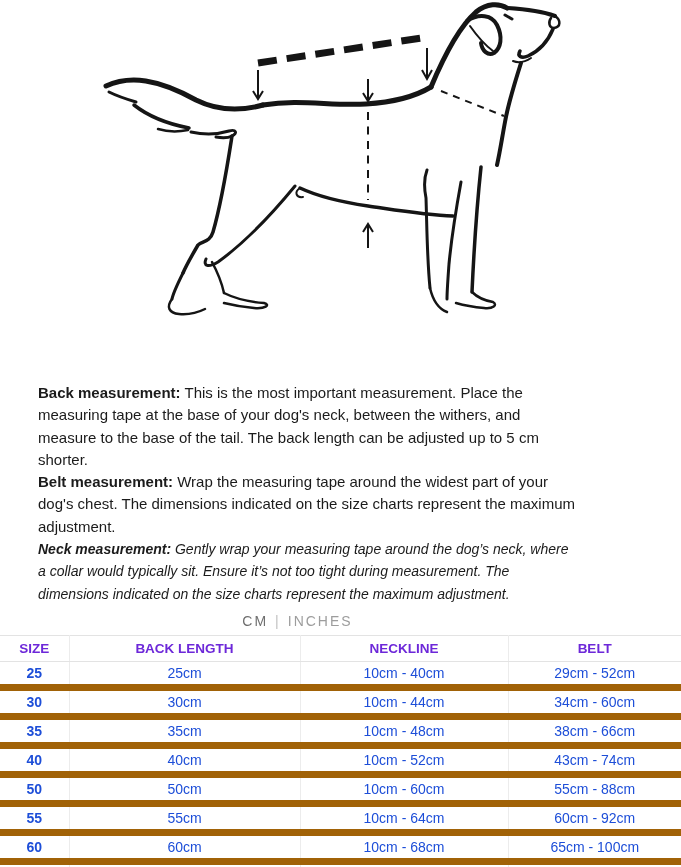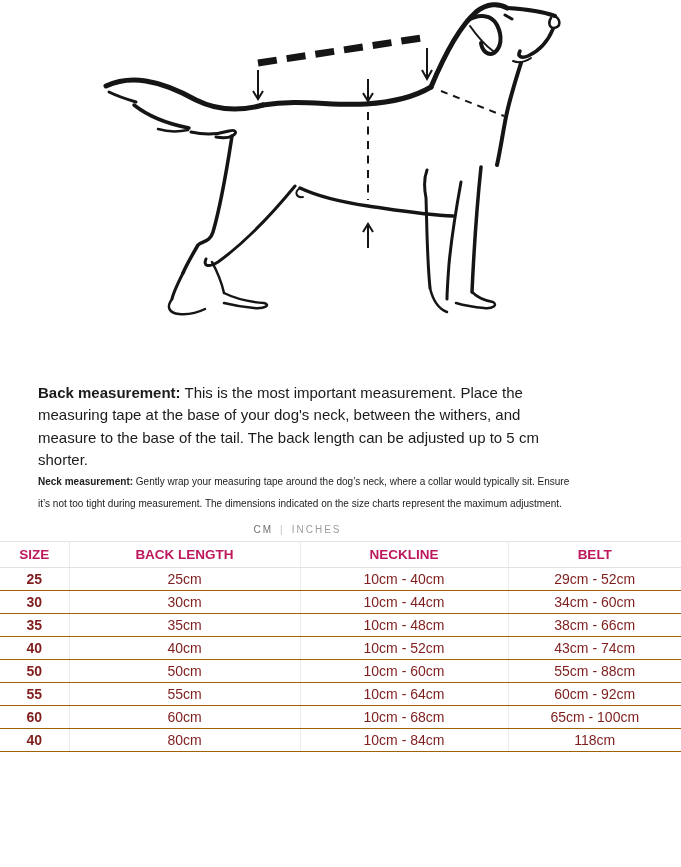--- a/index.html
+++ b/index.html
@@ -5,39 +5,39 @@
   html,body{margin:0;padding:0;}
   body{
     width:681px;height:867px;background:#ffffff;overflow:hidden;
     font-family:"Liberation Sans", sans-serif;color:#1b1b1b;
   }
   .page{width:595px;height:867px;position:relative;}
   .diagram{height:368px;}
   .diagram svg{display:block;}
   .instructions{padding:14px 18px 0 38px;font-size:15px;line-height:22.3px;}
   .instruction{margin:0;}
-  .instruction.compact{font-size:10px;}
+  .instruction.compact{font-size:14px;font-style:italic;}
   .instruction strong{font-weight:bold;}
   .unit-toggle{
-    text-align:center;font-size:10px;letter-spacing:2px;
+    text-align:center;font-size:14px;letter-spacing:2px;
     margin:8px 0 6px 0;user-select:none;
   }
   .unit{cursor:pointer;}
   .unit-cm{color:#6f6f6f;}
   .unit-sep{color:#c2c2c2;margin:0 7px;}
   .unit-inches{color:#9d9d9d;}
   table.size-table{
     width:100%;border-collapse:collapse;table-layout:fixed;font-size:14px;
   }
   table.size-table th{
     font-size:13.5px;font-weight:bold;text-align:center;padding:5px 0;
-    border-top:1px solid #e3e3e3;border-bottom:1px solid #e3e3e3;color:#be185d;
+    border-top:1px solid #e3e3e3;border-bottom:1px solid #e3e3e3;color:#6d28d9;
   }
   table.size-table td{
-    text-align:center;padding:3px 8px;border-bottom:1px solid #a16207;color:#7f1d1d;
+    text-align:center;padding:3px 8px;border-bottom:7px solid #a16207;color:#1d4ed8;
   }
   table.size-table th:not(:last-child),
   table.size-table td:not(:last-child){border-right:1px solid #ececec;}
   table.size-table tbody td:first-child{font-weight:bold;}
 </style>
 </head>
 <body>
 
 <div class="page">
 
@@ -115,20 +115,21 @@
             <path d="M363,232 L368,224 L373,232"></path>
         </g>
 
         <path d="M441,91 L504,116" stroke-width="2" stroke-dasharray="7 6"></path>
       </g>
     </svg>
   </div>
 
   <div class="instructions">
       <p class="instruction"><strong>Back measurement:</strong><span> This is the most important measurement. Place the measuring tape at the base of your dog's neck, between the withers, and measure to the base of the tail. The back length can be adjusted up to 5 cm shorter.</span></p>
+      <p class="instruction"><strong>Belt measurement:</strong><span> Wrap the measuring tape around the widest part of your dog's chest. The dimensions indicated on the size charts represent the maximum adjustment.</span></p>
       <p class="instruction compact"><strong>Neck measurement:</strong><span> Gently wrap your measuring tape around the dog’s neck, where a collar would typically sit. Ensure it’s not too tight during measurement. The dimensions indicated on the size charts represent the maximum adjustment.</span></p>
     </div>
 
   <div class="unit-toggle">
     <span class="unit unit-cm">CM</span><span class="unit-sep">|</span><span class="unit unit-inches">INCHES</span>
   </div>
 
   <table class="size-table">
     <colgroup>
       <col style="width:69px">

